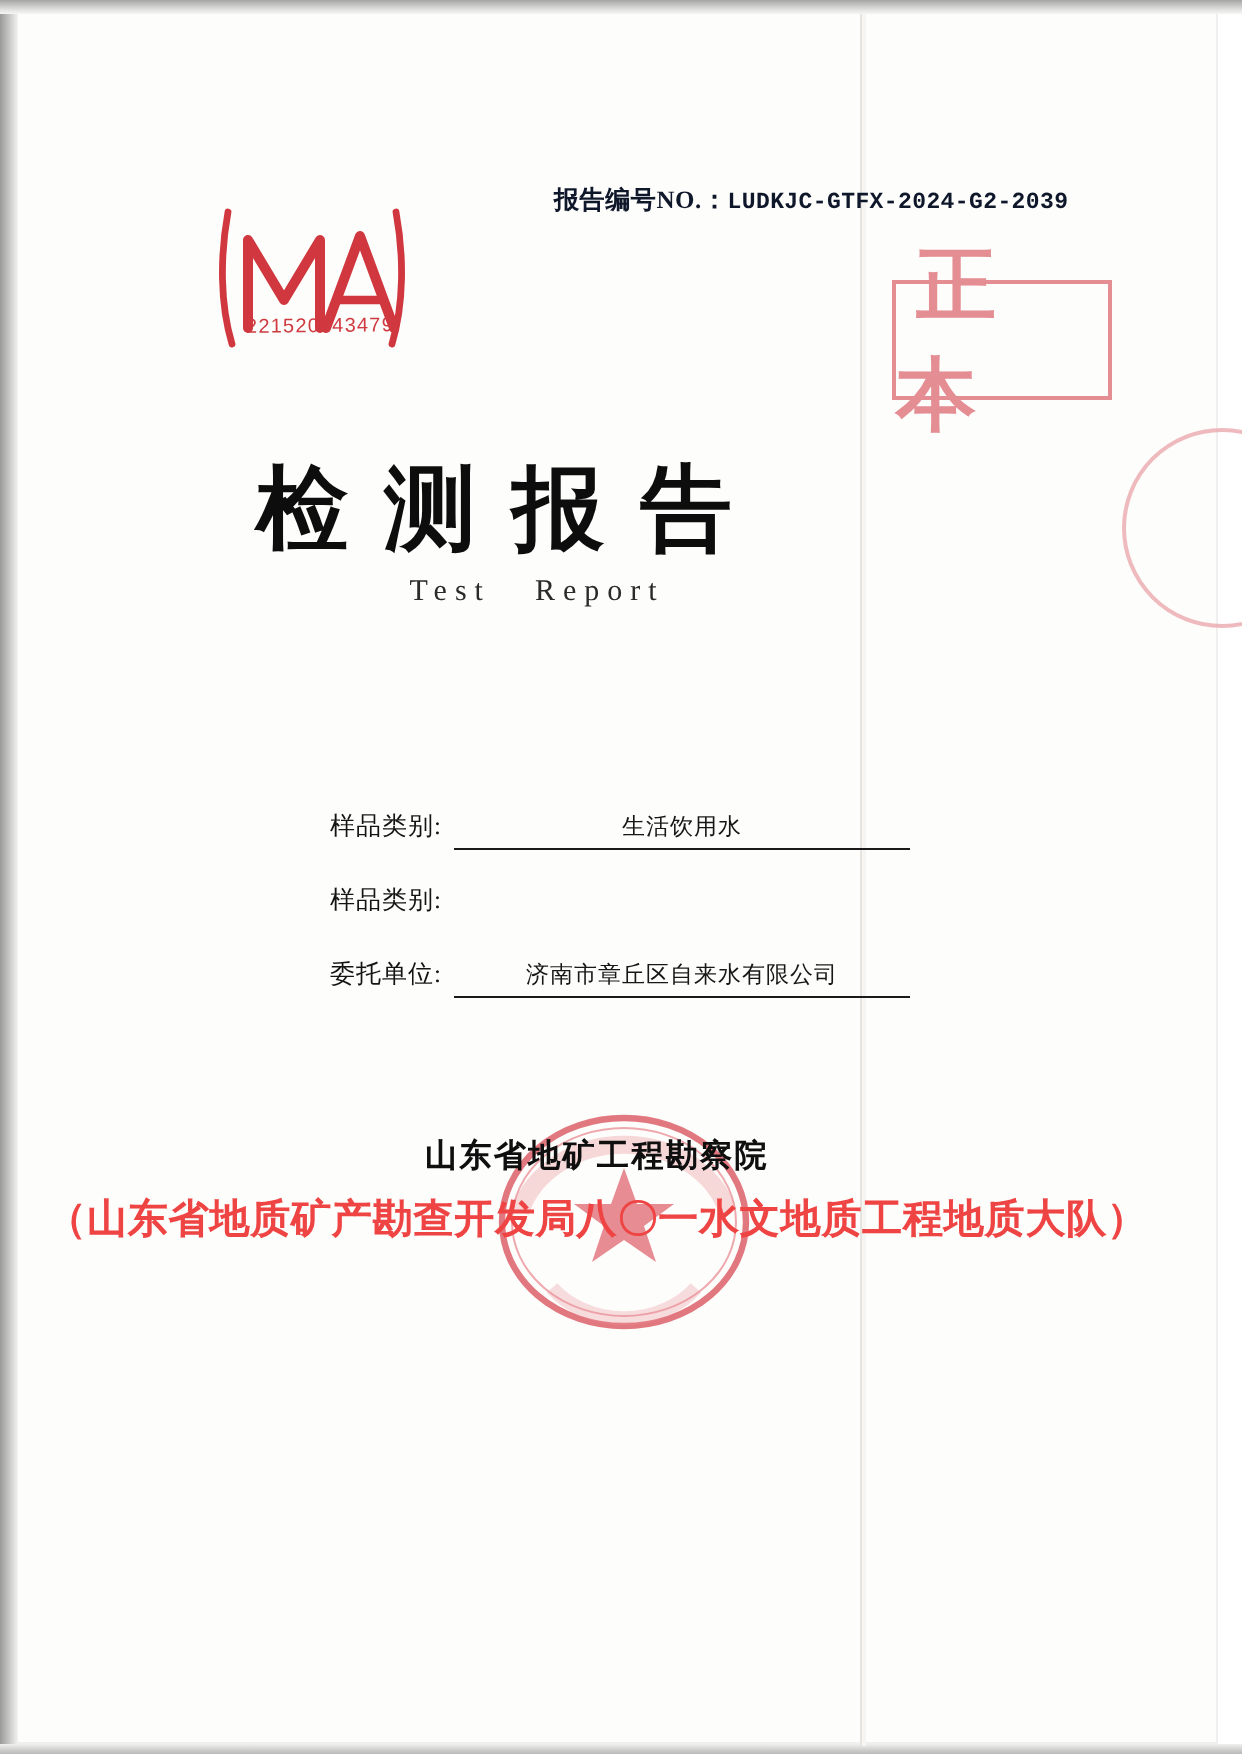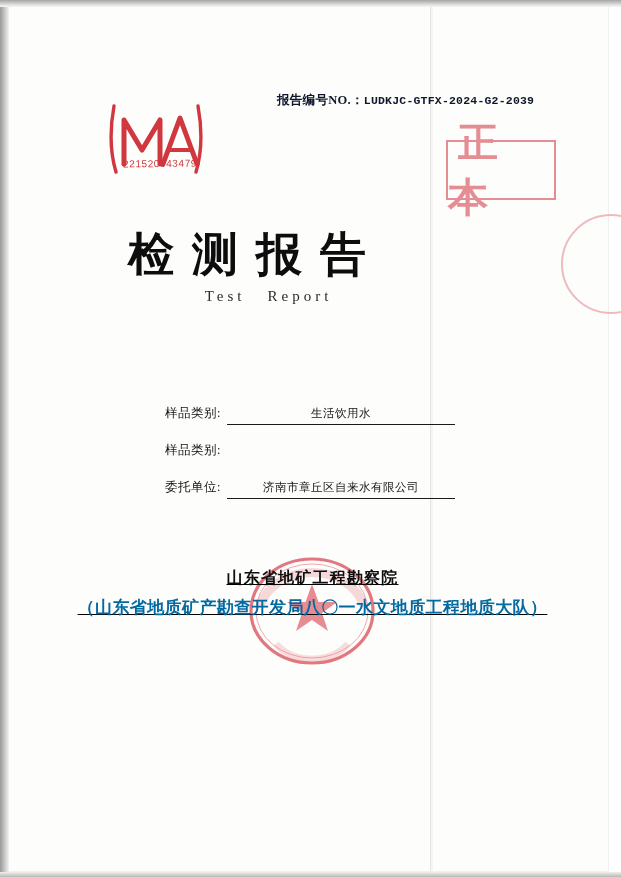--- a/index.html
+++ b/index.html
@@ -207,39 +207,38 @@
     left: 242px;
     top: 552px;
     width: 140px;
     height: 118px;
     opacity: 0.9;
   }
 
   
   .org-lines {
     position: absolute;
-    left: 18px;
+    left: 4px;
     top: 568px;
     width: 589px;
     text-align: center;
-    text-decoration: underline;
   }
   .org-line1 {
     font-size: 16px;
     font-weight: bold;
     letter-spacing: 1.2px;
     color: #0f0f0f;
     font-family: "Liberation Serif", serif;
   }
   .org-line2 {
     margin-top: 7px;
-    font-size: 17px;
+    font-size: 20px;
     font-weight: bold;
     letter-spacing: 0.4px;
-    color: #0369a1;
+    color: #ef4444;
     font-family: "Liberation Serif", serif;
   }
 </style>
 </head>
 <body>
 
 <div id="page">
   <div class="paper"></div>
   <div class="edge-left"></div>
   <div class="edge-top"></div>

